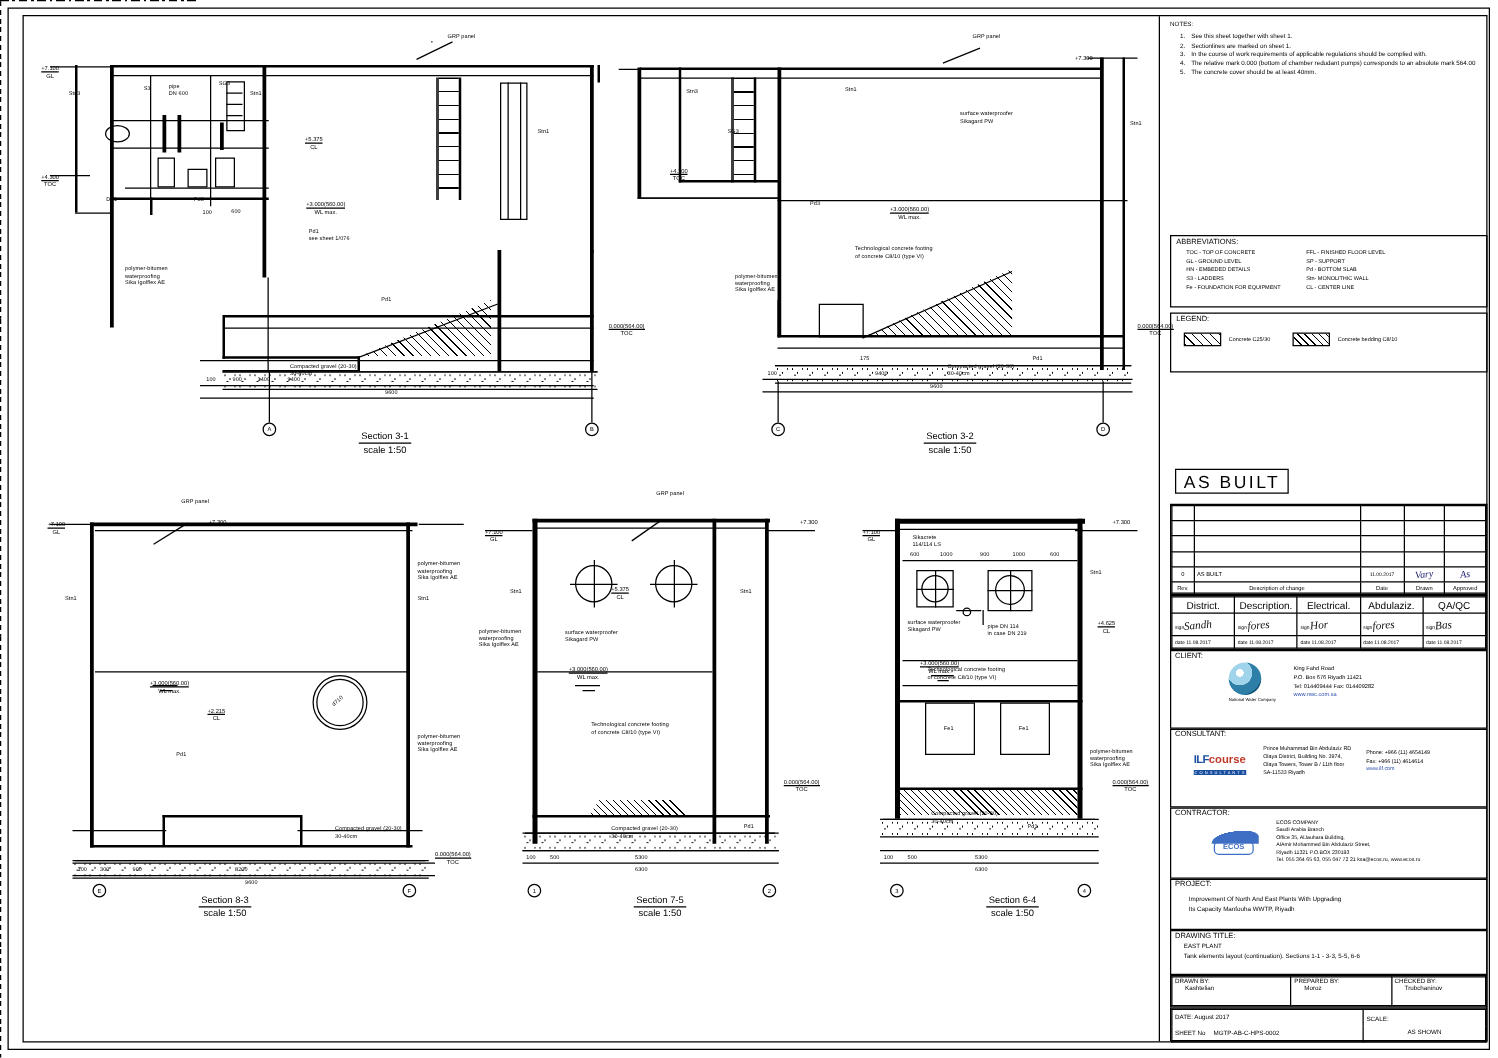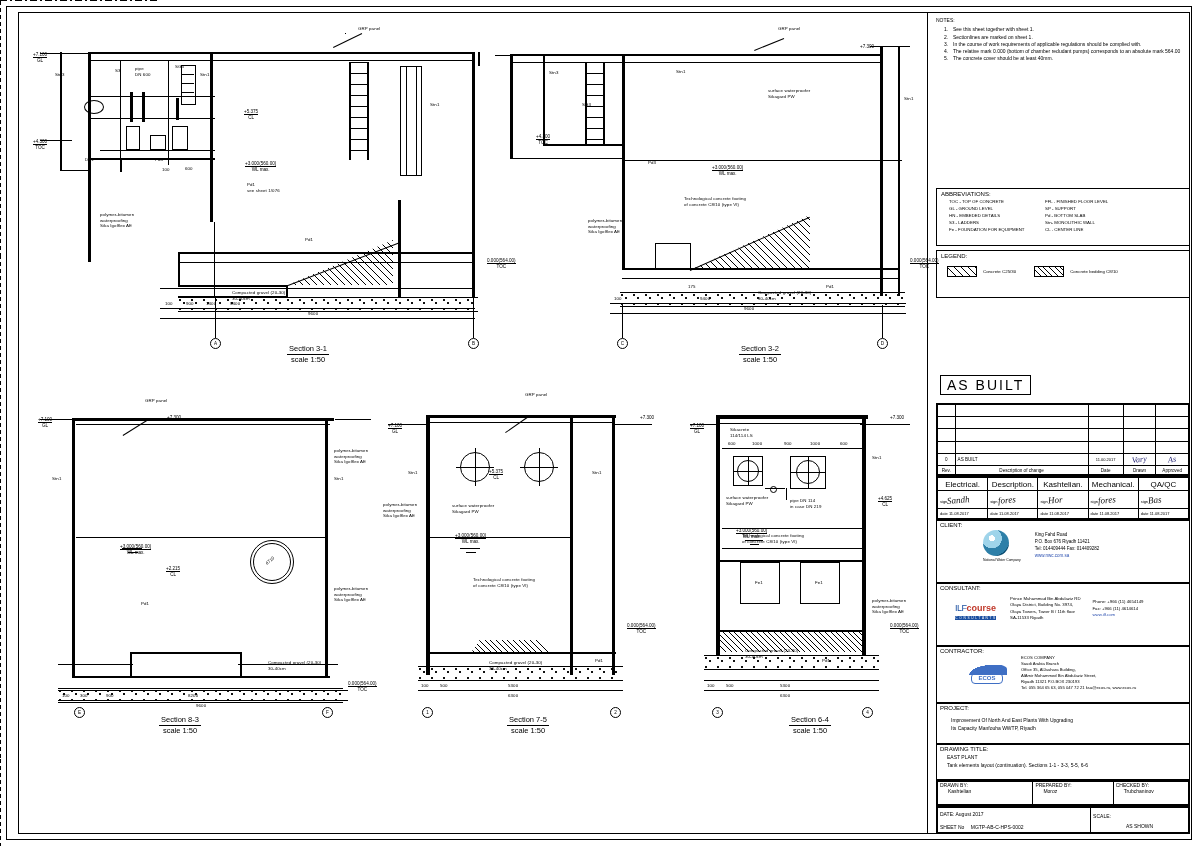--- a/index.html
+++ b/index.html
@@ -55,21 +55,21 @@
 
   .abbr-row{display:flex;font-size:4.4px;line-height:1.6;}
   .abbr-row .c1{width:96px;flex:none;}
   .legend-sw{width:30px;height:11px;border:1px solid #000;box-sizing:border-box;display:inline-block;vertical-align:middle;}
 
   .asbuilt{position:absolute;border:1px solid #000;background:#fff;font-size:14px;letter-spacing:2px;padding:1px 6px;}
 
   .logo-nwc{width:26px;height:26px;border-radius:50%;
      background:radial-gradient(circle at 34% 32%,#ffffff 0 12%,#9fd4ea 13% 40%,#2d7fa8 41% 72%,#0d4f73 73% 100%);
      position:relative;}
-  .ilf{font-size:9px;font-weight:normal;color:#1b4fa0;font-family:"Liberation Sans",sans-serif;letter-spacing:-.5px;}
+  .ilf{font-size:9px;font-weight:bold;color:#1b4fa0;font-family:"Liberation Sans",sans-serif;letter-spacing:-.5px;}
   .recon{font-size:9px;font-weight:bold;color:#c0392b;}
 </style>
 </head>
 <body>
 
 <div id="sheet">
 
   <div class="frame-outer"></div>
   <div class="frame-inner"></div>
 
@@ -629,24 +629,24 @@
         <td style="text-align:center;">Approved</td>
       </tr>
     </tbody>
       </table>
   </div>
 
   <div class="box" style="left:936px;top:476px;width:254px;height:44px;">
     <table class="tb">
       <tbody>
           <tr style="height:13px;">
+        <td style="width:20%;text-align:center;font-size:8px;">District.</td>
+        <td style="width:20%;text-align:center;font-size:8px;">Description.</td>
         <td style="width:20%;text-align:center;font-size:8px;">Electrical.</td>
-        <td style="width:20%;text-align:center;font-size:8px;">Description.</td>
-        <td style="width:20%;text-align:center;font-size:8px;">Kashtelian.</td>
-        <td style="width:20%;text-align:center;font-size:8px;">Mechanical.</td>
+        <td style="width:20%;text-align:center;font-size:8px;">Abdulaziz.</td>
         <td style="width:20%;text-align:center;font-size:8px;">QA/QC</td>
       </tr>
       <tr style="height:17px;">
         <td><span style="font-size:4px;">sign</span><span class="sig2">Sandh</span></td>
         <td><span style="font-size:4px;">sign</span><span class="sig2">fores</span></td>
         <td><span style="font-size:4px;">sign</span><span class="sig2">Hor</span></td>
         <td><span style="font-size:4px;">sign</span><span class="sig2">fores</span></td>
         <td><span style="font-size:4px;">sign</span><span class="sig2">Bas</span></td>
       </tr>
       <tr style="height:10px;">

